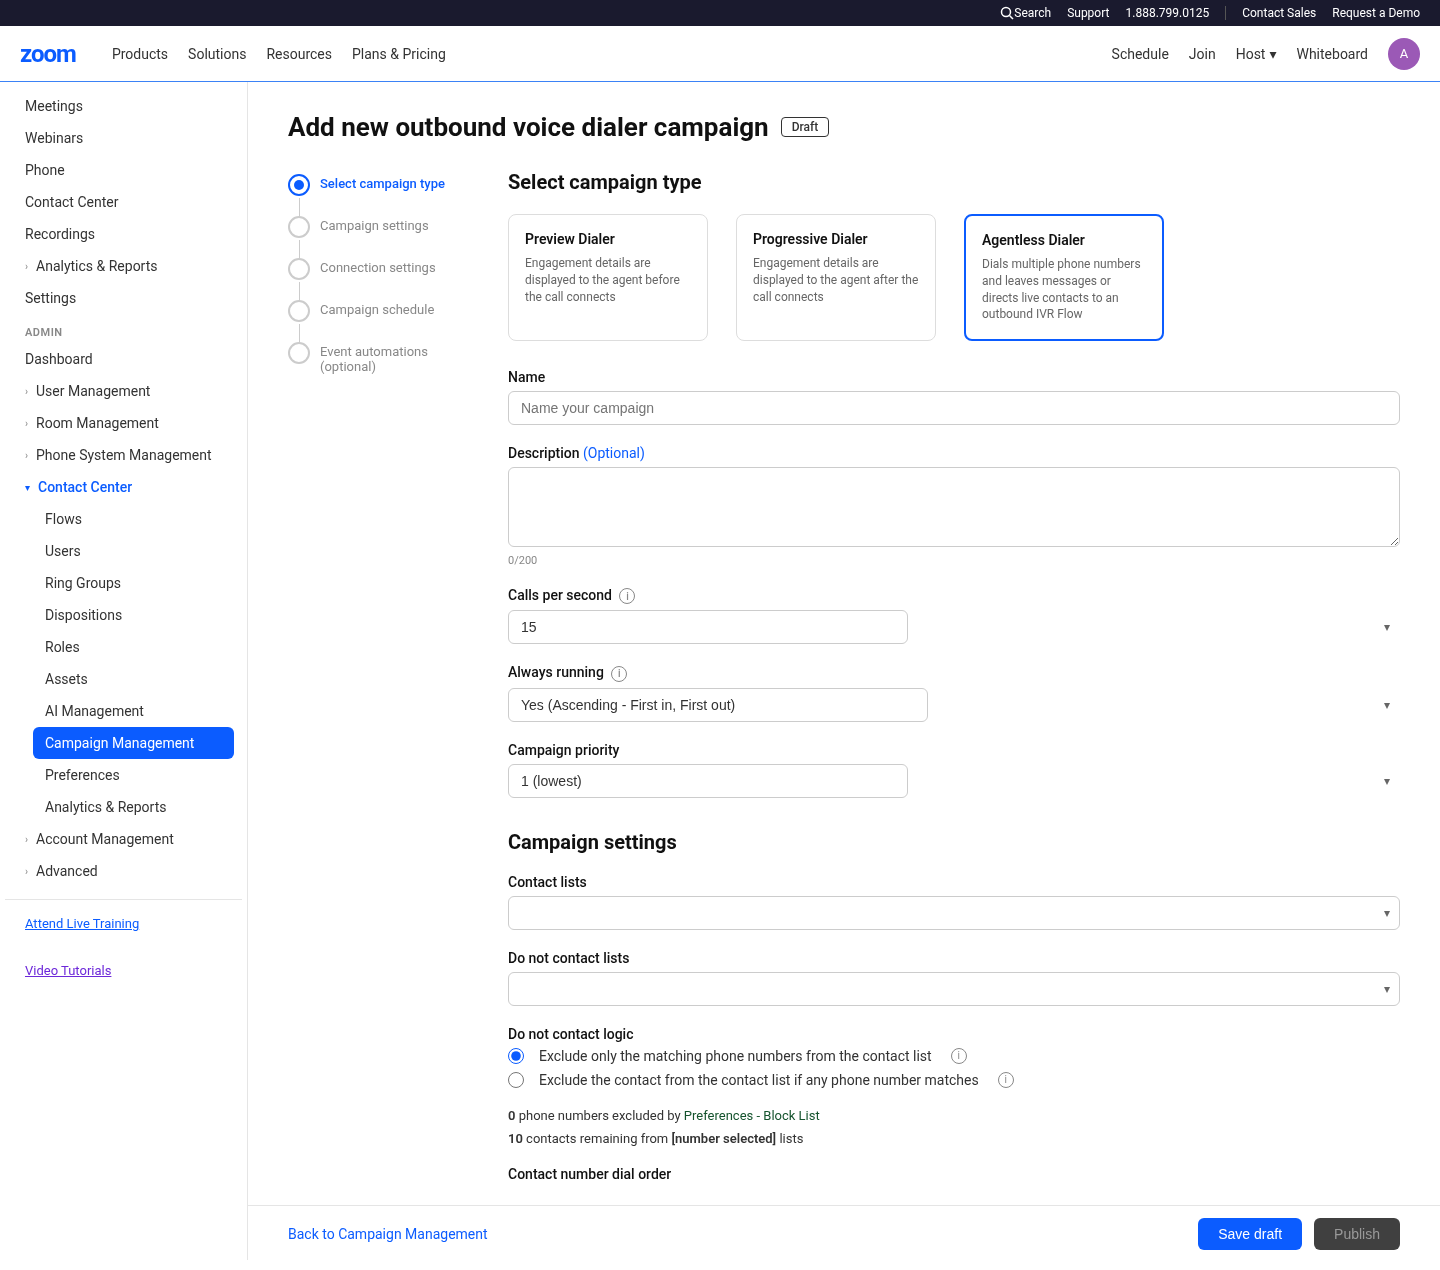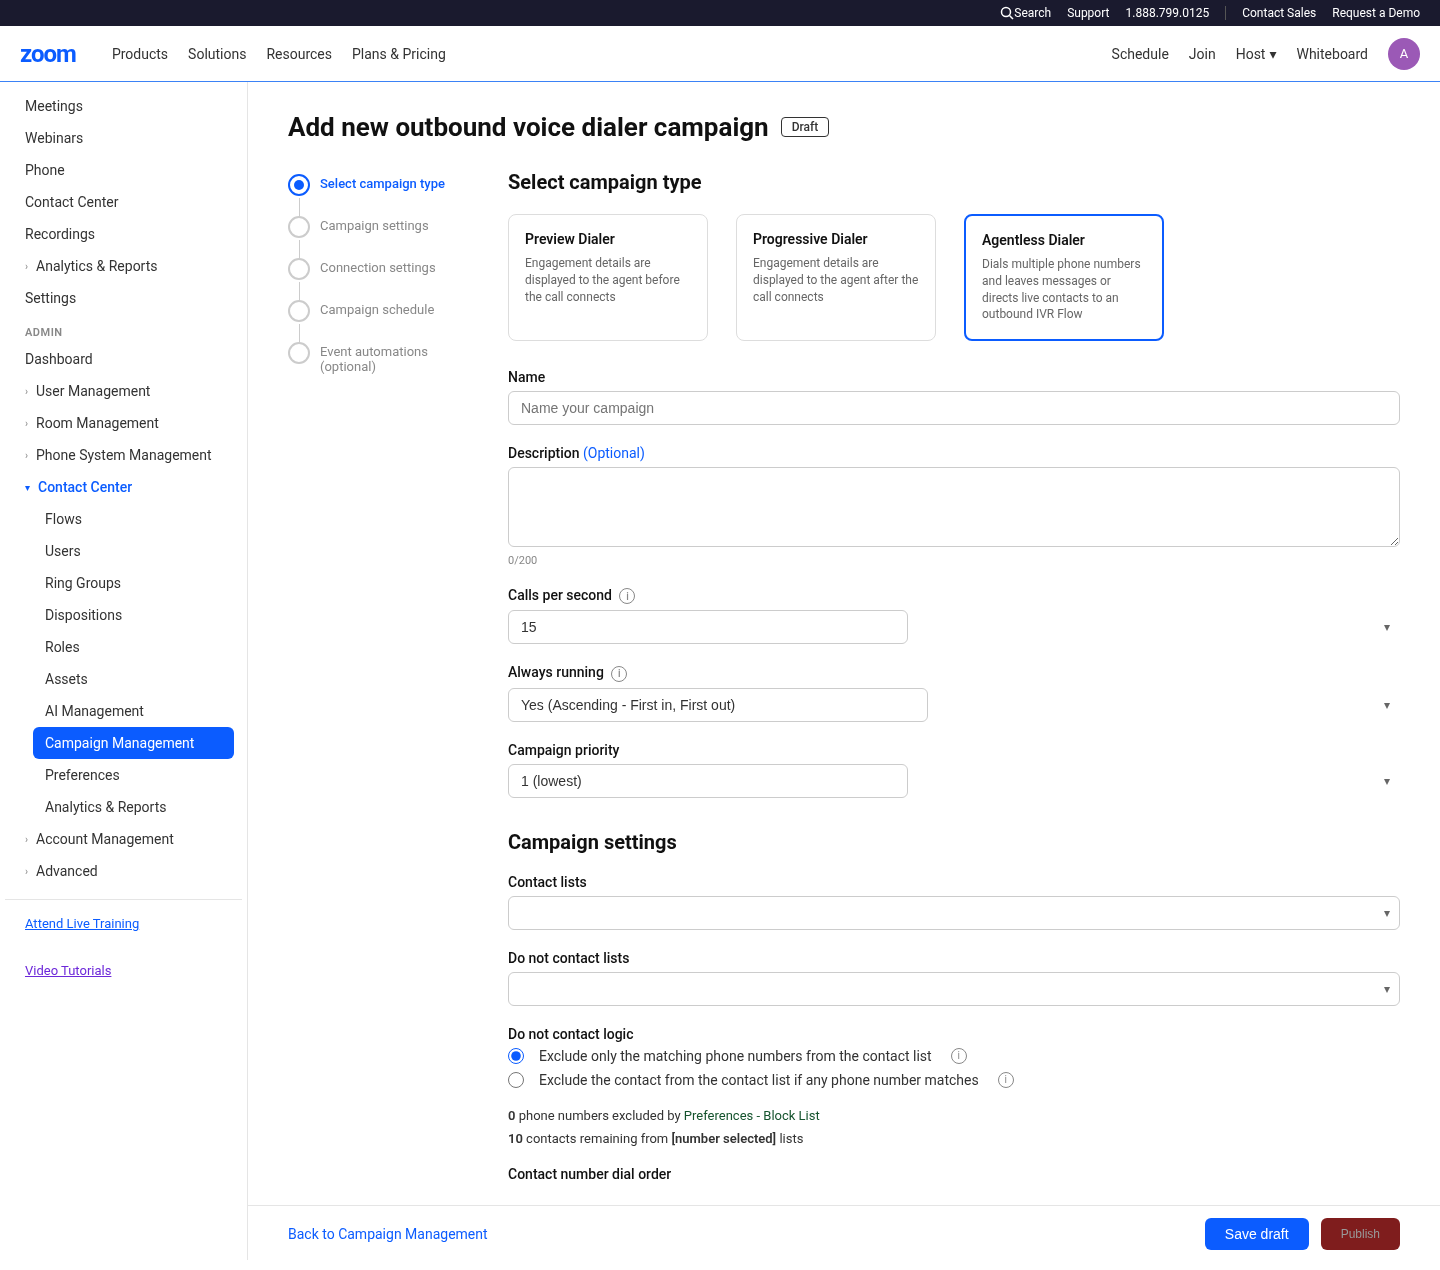--- a/index.html
+++ b/index.html
@@ -270,26 +270,26 @@
       background: #0b5cff;
       color: #fff;
       border: none;
       border-radius: 6px;
       padding: 8px 20px;
       font-size: 14px;
       cursor: pointer;
       font-weight: 500;
     }
     .btn-publish {
-      background: #7f1d1d;
+      background: #404040;
       color: #999;
       border: none;
       border-radius: 6px;
       padding: 8px 20px;
-      font-size: 12px;
+      font-size: 14px;
       cursor: not-allowed;
       font-weight: 500;
     }
 
     
     .main-content { padding-bottom: 80px; }
   </style>
 </head>
 <body>
 

